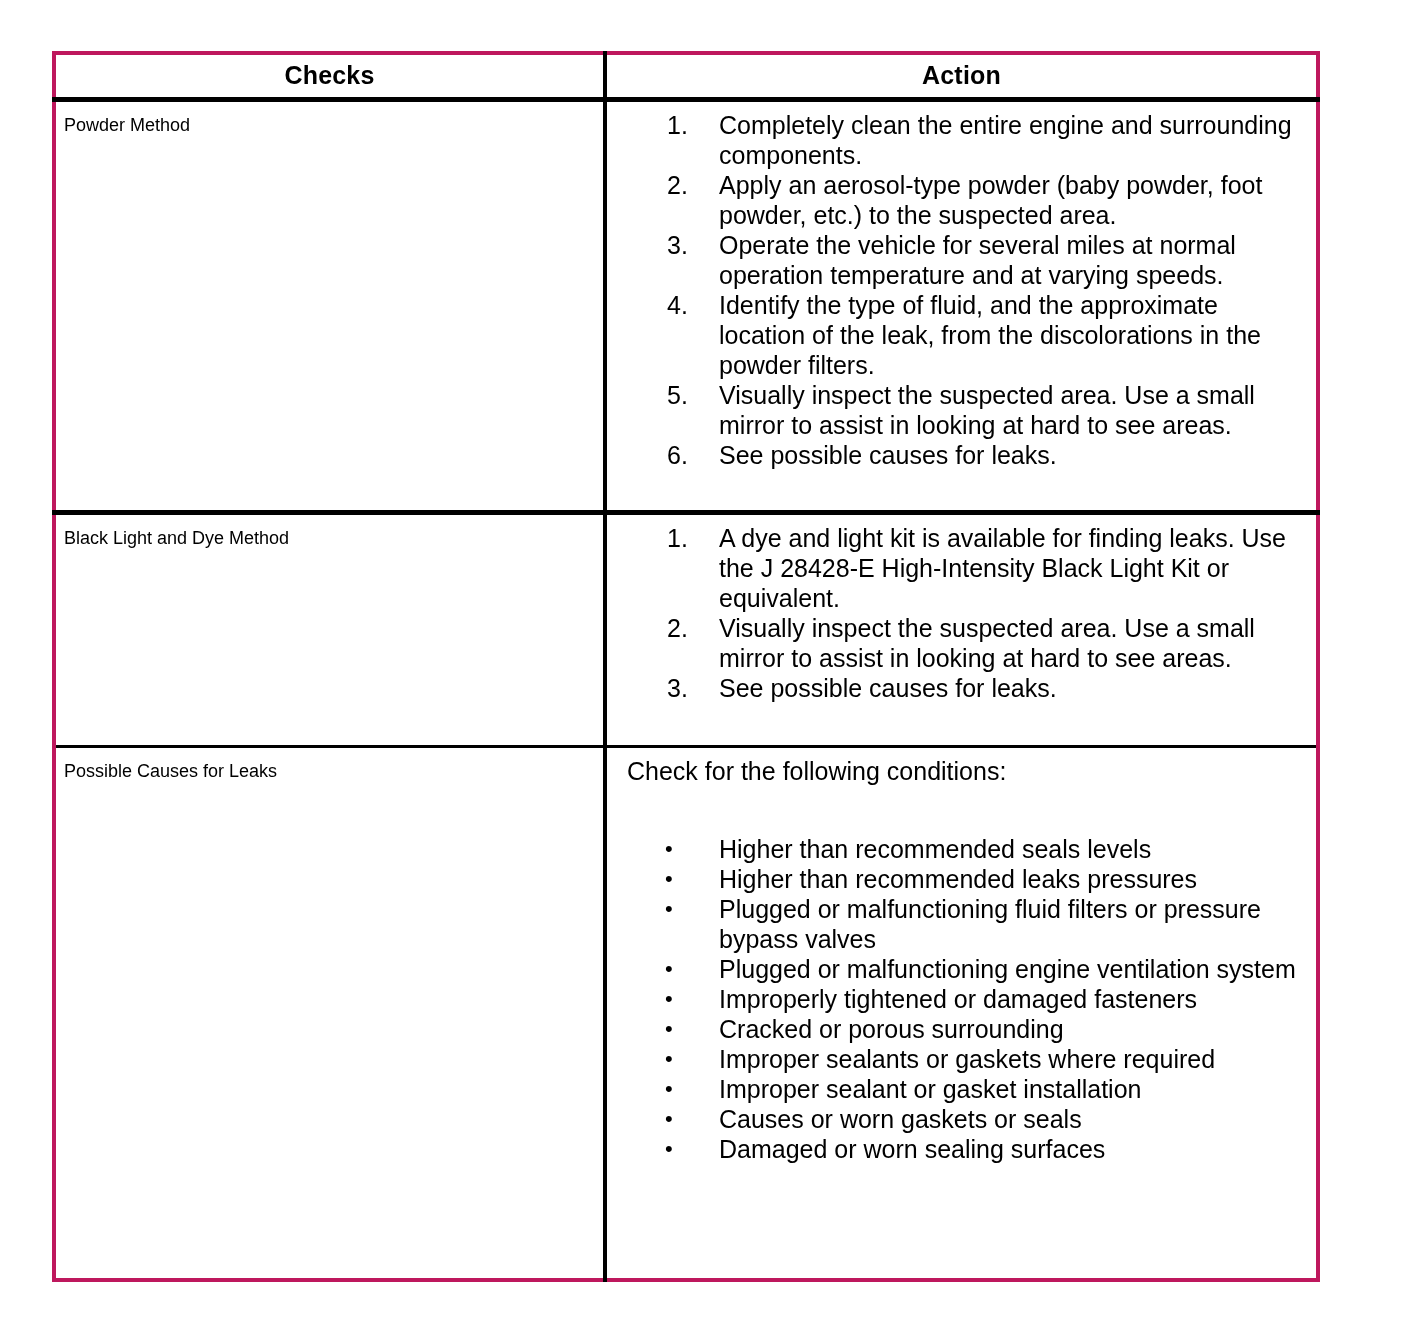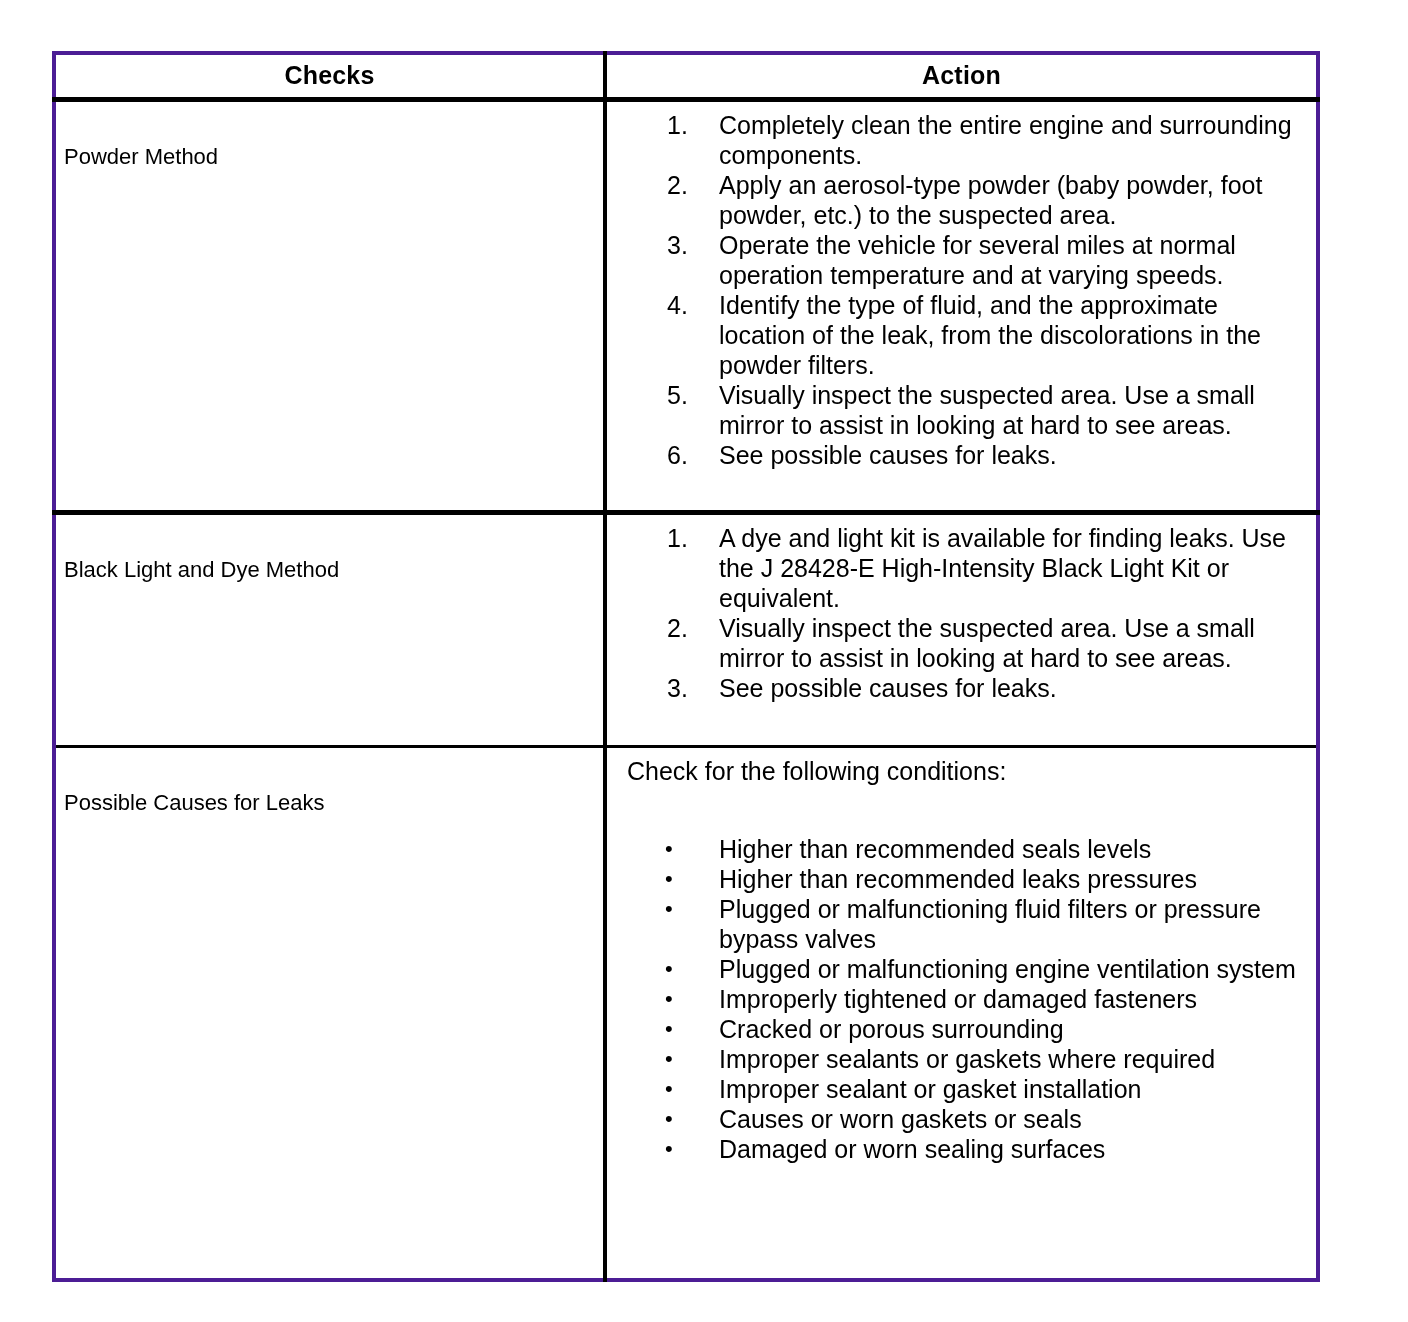--- a/index.html
+++ b/index.html
@@ -24,21 +24,21 @@
   }
 
   
   .diag-table {
     position: absolute;
     left: 52px;
     top: 51px;
     width: 1264px;
     border-collapse: collapse;
     table-layout: fixed;
-    border: 4px solid #4c1d95;
+    border: 4px solid #be185d;
   }
 
   .diag-table col.col-checks  { width: 551px; }
   .diag-table col.col-action  { width: 713px; }
 
   
   thead th {
     border-bottom: 5px solid #000;
     padding: 6px 0 7px 0;
     font-size: 25px;
@@ -74,24 +74,23 @@
     border-bottom: none;
   }
 
   
   tr.r1 td { height: 400px; }
   tr.r2 td { height: 222px; }
   tr.r3 td { height: 522px; }
 
   
   .check-label {
-    font-size: 22px;
+    font-size: 18px;
     line-height: 30px;
     white-space: nowrap;
-    margin-top: 32px;
   }
 
   
   .action-list {
     list-style: none;
     margin: 0;
     padding: 0;
   }
   .action-list li {
     position: relative;

